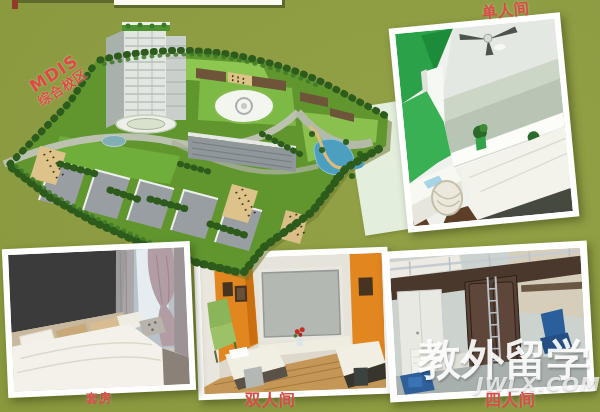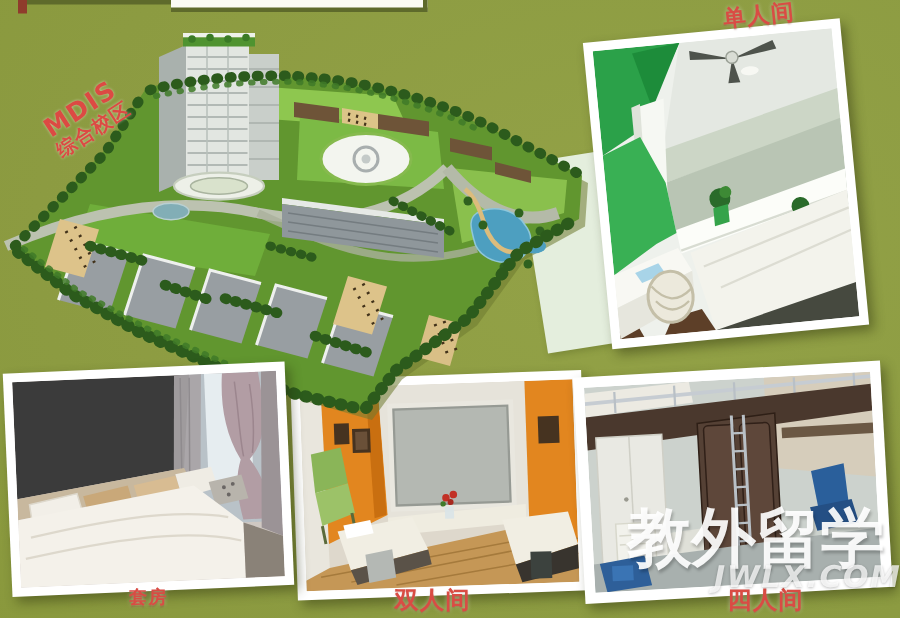--- a/index.html
+++ b/index.html
@@ -21,21 +21,21 @@
   #photo-double{left:196px;top:250px;width:194px;height:147px;transform:rotate(-2deg);z-index:3;}
   #photo-quad{left:386px;top:246px;width:205px;height:151px;transform:rotate(-3.2deg);padding:7px;z-index:4;}
   #campus{left:0;top:14px;width:400px;height:274px;z-index:5;}
   #photo-suite{left:5px;top:245px;width:188px;height:149px;transform:rotate(-2.5deg);z-index:7;}
   #photo-single{left:398px;top:20px;width:172px;height:205px;transform:rotate(-5.5deg);z-index:8;}
   
   .red-label{color:#d94c44;font-weight:bold;z-index:9;letter-spacing:1px;
              text-shadow:0 0 3px rgba(255,255,255,.45),0 1px 1px rgba(120,30,20,.3);}
   #label-single{left:482px;top:1px;font-size:15px;transform:rotate(-6deg);}
   #label-suite{left:86px;top:390px;font-size:12px;}
-  #label-double{left:263px;top:390px;font-size:16px;}
+  #label-double{left:245px;top:390px;font-size:16px;}
   #label-quad{left:485px;top:390px;font-size:16px;}
   
   .mdis{left:30px;top:64px;transform:rotate(-33deg);z-index:6;color:#dc4a43;
         text-shadow:0 0 2px rgba(255,255,255,.55);text-align:center;line-height:1.05;}
   .mdis-en{display:block;font-size:17px;font-weight:bold;letter-spacing:1px;}
   .mdis-zh{display:block;font-size:13px;font-weight:bold;letter-spacing:1px;}
   
   .wm-brand{left:418px;top:338px;font-size:43px;font-weight:bold;color:rgba(255,255,255,.92);
             z-index:10;line-height:1;text-shadow:1px 2px 2px rgba(0,0,0,.22);white-space:nowrap;}
   .wm-site{left:476px;top:372px;font-size:20px;font-weight:bold;font-style:italic;

